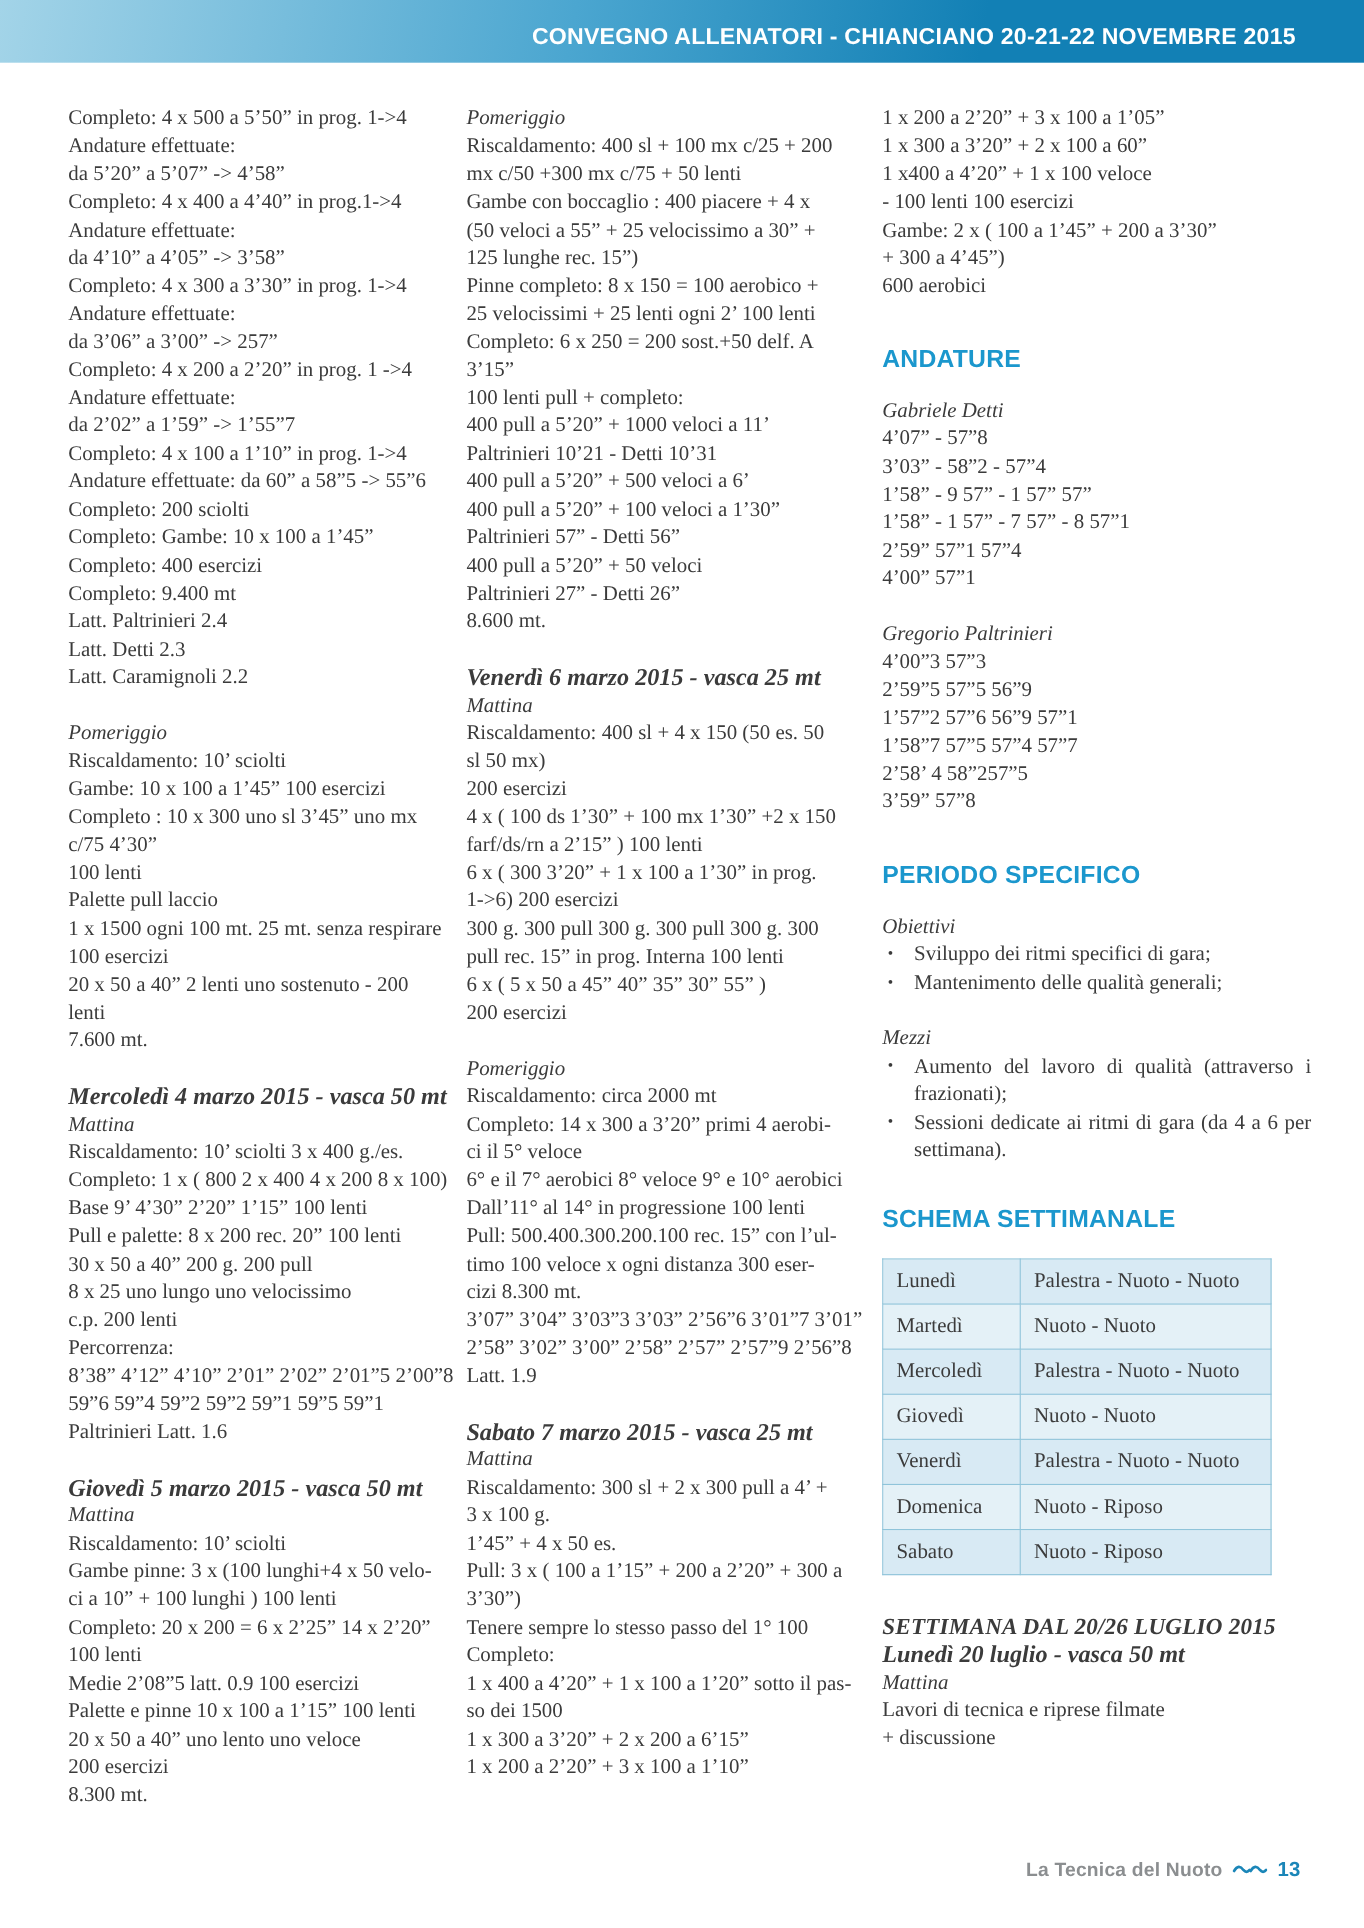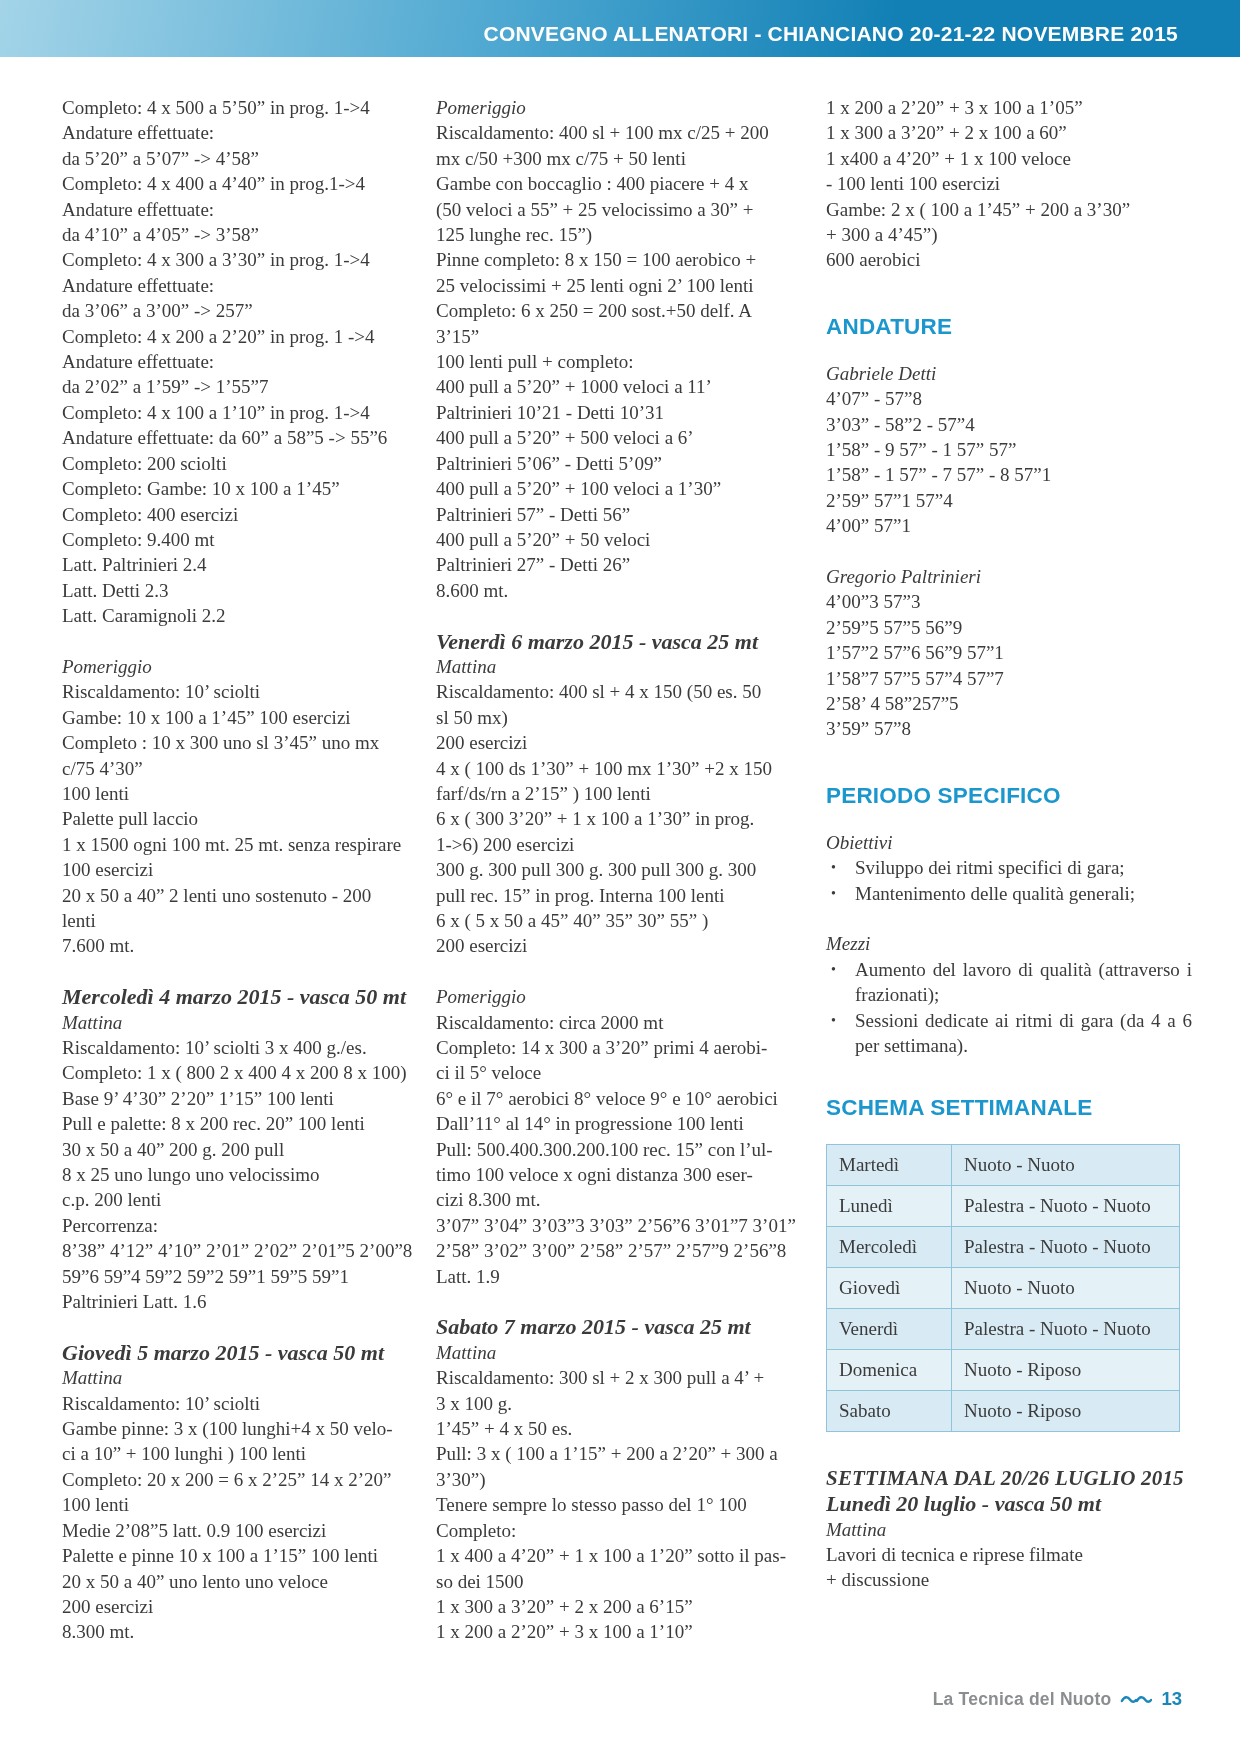--- a/index.html
+++ b/index.html
@@ -36,21 +36,20 @@
     letter-spacing: 0.2px;
     padding-top: 10px;
   }
   .content {
     position: absolute;
     top: 95px;
     left: 62px;
     right: 44px;
     display: grid;
     grid-template-columns: 362px 378px auto;
-    column-gap: 12px;
   }
   .line {
     font-size: 19px;
     line-height: 25.4px;
     white-space: nowrap;
   }
   .line.italic { font-style: italic; }
   .line.boldItalic { font-weight: bold; font-style: italic; font-size: 22px; }
   .line.boldItalicLarge { font-weight: bold; font-style: italic; font-size: 21px; letter-spacing: 0.2px; }
   .section-heading {
@@ -182,21 +181,20 @@
         <div class="line">(50 veloci a 55” + 25 velocissimo a 30” +</div>
         <div class="line">125 lunghe rec. 15”)</div>
         <div class="line">Pinne completo: 8 x 150 = 100 aerobico +</div>
         <div class="line">25 velocissimi + 25 lenti ogni 2’ 100 lenti</div>
         <div class="line">Completo: 6 x 250 = 200 sost.+50 delf. A</div>
         <div class="line">3’15”</div>
         <div class="line">100 lenti pull + completo:</div>
         <div class="line">400 pull a 5’20” + 1000 veloci a 11’</div>
         <div class="line">Paltrinieri 10’21 - Detti 10’31</div>
         <div class="line">400 pull a 5’20” + 500 veloci a 6’</div>
-        <div class="line">Paltrinieri 5’06” - Detti  5’09”</div>
         <div class="line">400 pull a 5’20” + 100 veloci a 1’30”</div>
         <div class="line">Paltrinieri 57” - Detti 56”</div>
         <div class="line">400 pull a 5’20” + 50 veloci</div>
         <div class="line">Paltrinieri 27” - Detti 26”</div>
         <div class="line">8.600 mt.</div>
         <div style="height: 25.4px;"></div>
         <div class="line boldItalic">Venerdì 6 marzo 2015 - vasca 25 mt</div>
         <div class="line italic">Mattina</div>
         <div class="line">Riscaldamento: 400 sl + 4 x 150 (50 es. 50</div>
         <div class="line">sl 50 mx)</div>
@@ -284,26 +282,26 @@
         <div class="bullet">
           <span class="dot">•</span>
           <span class="btext">Sessioni dedicate ai ritmi di gara (da 4 a 6 per settimana).</span>
         </div>
         <div style="height: 35.56px;"></div>
         <div class="section-heading">SCHEMA SETTIMANALE</div>
         <div style="height: 20.32px;"></div>
         <table class="schedule">
           <tbody>
             <tr>
+              <td class="day">Lunedì</td>
+              <td>Palestra - Nuoto - Nuoto</td>
+            </tr>
+            <tr>
               <td class="day">Martedì</td>
               <td>Nuoto - Nuoto</td>
-            </tr>
-            <tr>
-              <td class="day">Lunedì</td>
-              <td>Palestra - Nuoto - Nuoto</td>
             </tr>
             <tr>
               <td class="day">Mercoledì</td>
               <td>Palestra - Nuoto - Nuoto</td>
             </tr>
             <tr>
               <td class="day">Giovedì</td>
               <td>Nuoto - Nuoto</td>
             </tr>
             <tr>

